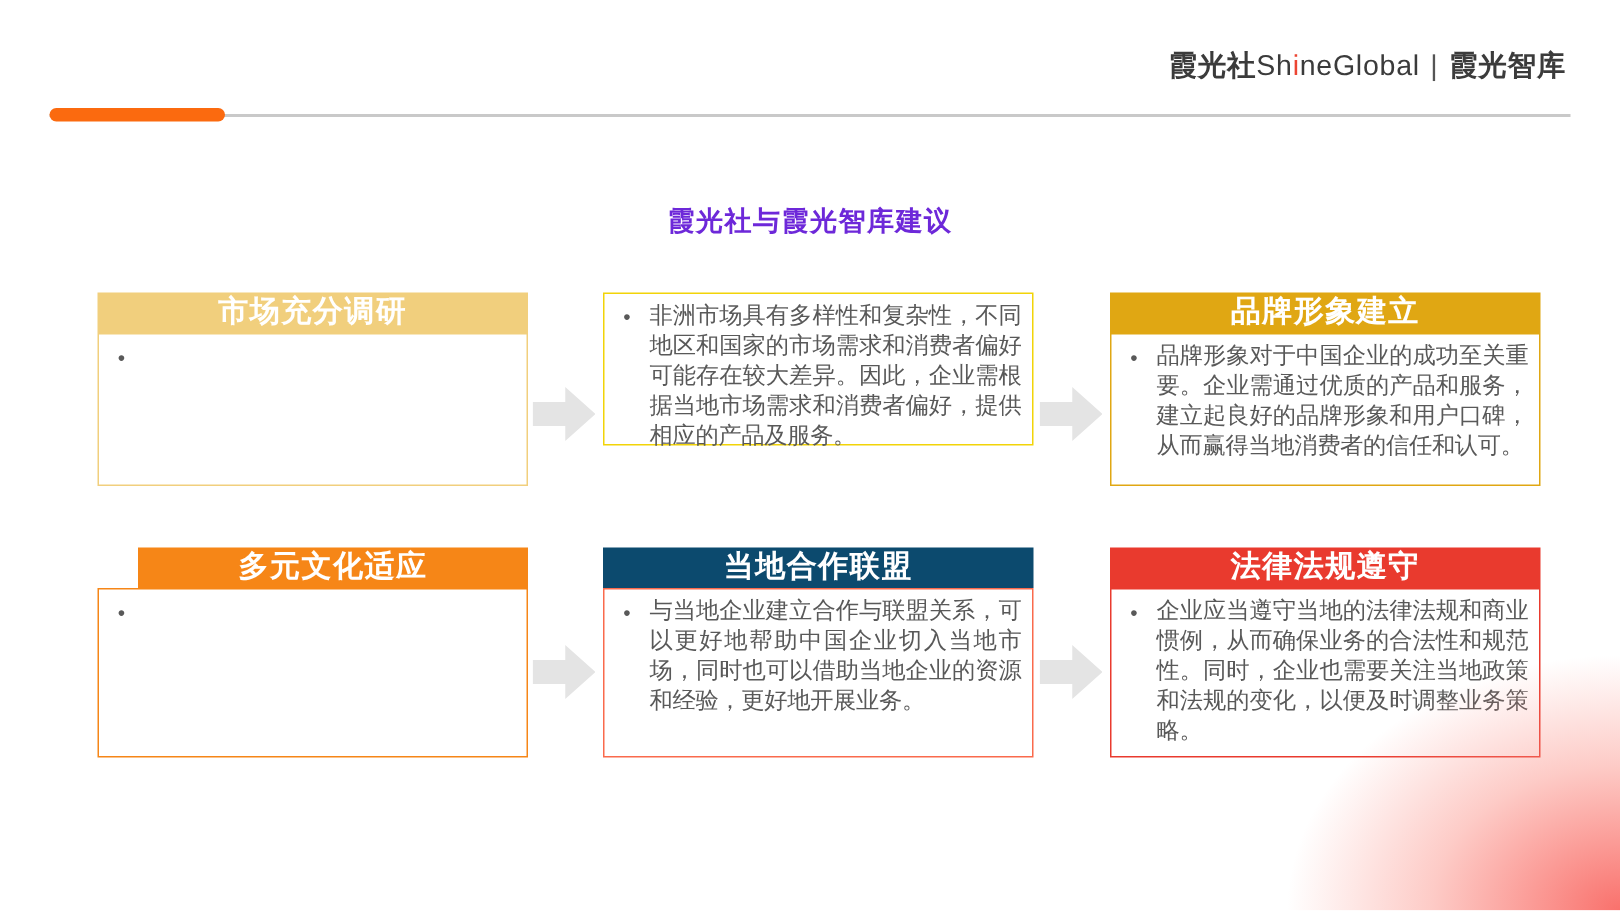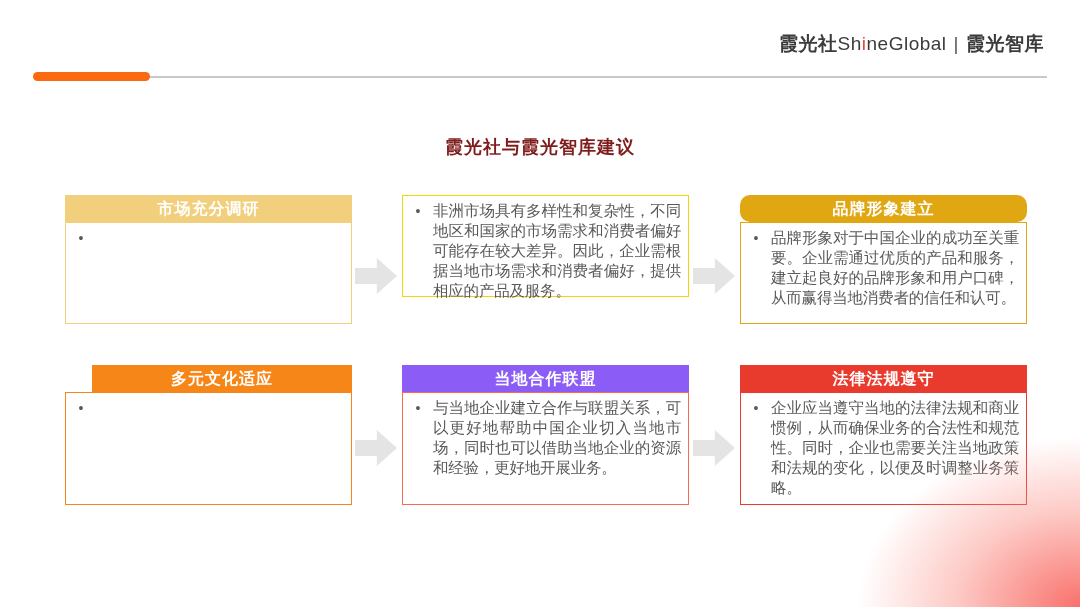--- a/index.html
+++ b/index.html
@@ -24,31 +24,31 @@
     background:#c9c9c9;
   }
   .rule-accent {
     position:absolute; left:33px; top:72px; width:117px; height:9px;
     border-radius:5px; background:#fb6a0f;
   }
 
   
   .title {
     position:absolute; top:135px; left:0; width:100%; margin:0;
-    text-align:center; font-size:18px; font-weight:700; color:#7f1d1d;
+    text-align:center; font-size:18px; font-weight:700; color:#6d28d9;
     letter-spacing:1px;
   }
 
   
   .card { position:absolute; width:287px; }
   .col-1 { left:65px; }  .col-2 { left:402px; }  .col-3 { left:740px; }
   .row-1 { top:195px; }  .row-2 { top:365px; }
   .card-header {
     height:27px; line-height:27px; text-align:center;
-    color:#ffffff; font-weight:700; font-size:16px; letter-spacing:1px;
+    color:#ffffff; font-weight:700; font-size:20px; letter-spacing:1px;
   }
   .card-body {
     background:#ffffff; border:1px solid #ccc; display:flex;
     align-items:flex-start; padding:5px 7px 5px 0; box-sizing:content-box;
   }
   .row-1 .card-body { height:90px; }
   .row-2 .card-body { height:101px; }
   .bullet {
     flex:0 0 30px; width:30px; text-align:center;
     font-size:14px; line-height:20px; color:#595959;
@@ -99,36 +99,36 @@
   </div>
 
   <div class="card row-1 col-2">
     <div class="card-body" style="border-color: rgb(242, 212, 8);">
       <span class="bullet">•</span>
       <p class="body-text">非洲市场具有多样性和复杂性，不同地区和国家的市场需求和消费者偏好可能存在较大差异。因此，企业需根据当地市场需求和消费者偏好，提供相应的产品及服务。</p>
     </div>
   </div>
 
   <div class="card row-1 col-3">
-    <div class="card-header" style="background-color: rgb(224, 167, 19); border-radius: 10px;">品牌形象建立</div>
+    <div class="card-header" style="background-color: rgb(224, 167, 19);">品牌形象建立</div>
     <div class="card-body" style="border-color: rgb(224, 167, 19);">
       <span class="bullet">•</span>
       <p class="body-text">品牌形象对于中国企业的成功至关重要。企业需通过优质的产品和服务，建立起良好的品牌形象和用户口碑，从而赢得当地消费者的信任和认可。</p>
     </div>
   </div>
 
   <div class="card row-2 col-1">
     <div class="card-header" style="background-color: rgb(246, 134, 23); margin-left: 27px;">多元文化适应</div>
     <div class="card-body" style="border-color: rgb(246, 134, 23);">
       <span class="bullet">•</span>
     </div>
   </div>
 
   <div class="card row-2 col-2">
-    <div class="card-header" style="background-color: #8b5cf6;">当地合作联盟</div>
+    <div class="card-header" style="background-color: #0c4a6e;">当地合作联盟</div>
     <div class="card-body" style="border-color: rgb(250, 106, 76);">
       <span class="bullet">•</span>
       <p class="body-text">与当地企业建立合作与联盟关系，可以更好地帮助中国企业切入当地市场，同时也可以借助当地企业的资源和经验，更好地开展业务。</p>
     </div>
   </div>
 
   <div class="card row-2 col-3">
     <div class="card-header" style="background-color: rgb(233, 58, 46);">法律法规遵守</div>
     <div class="card-body" style="border-color: rgb(233, 58, 46);">
       <span class="bullet">•</span>

